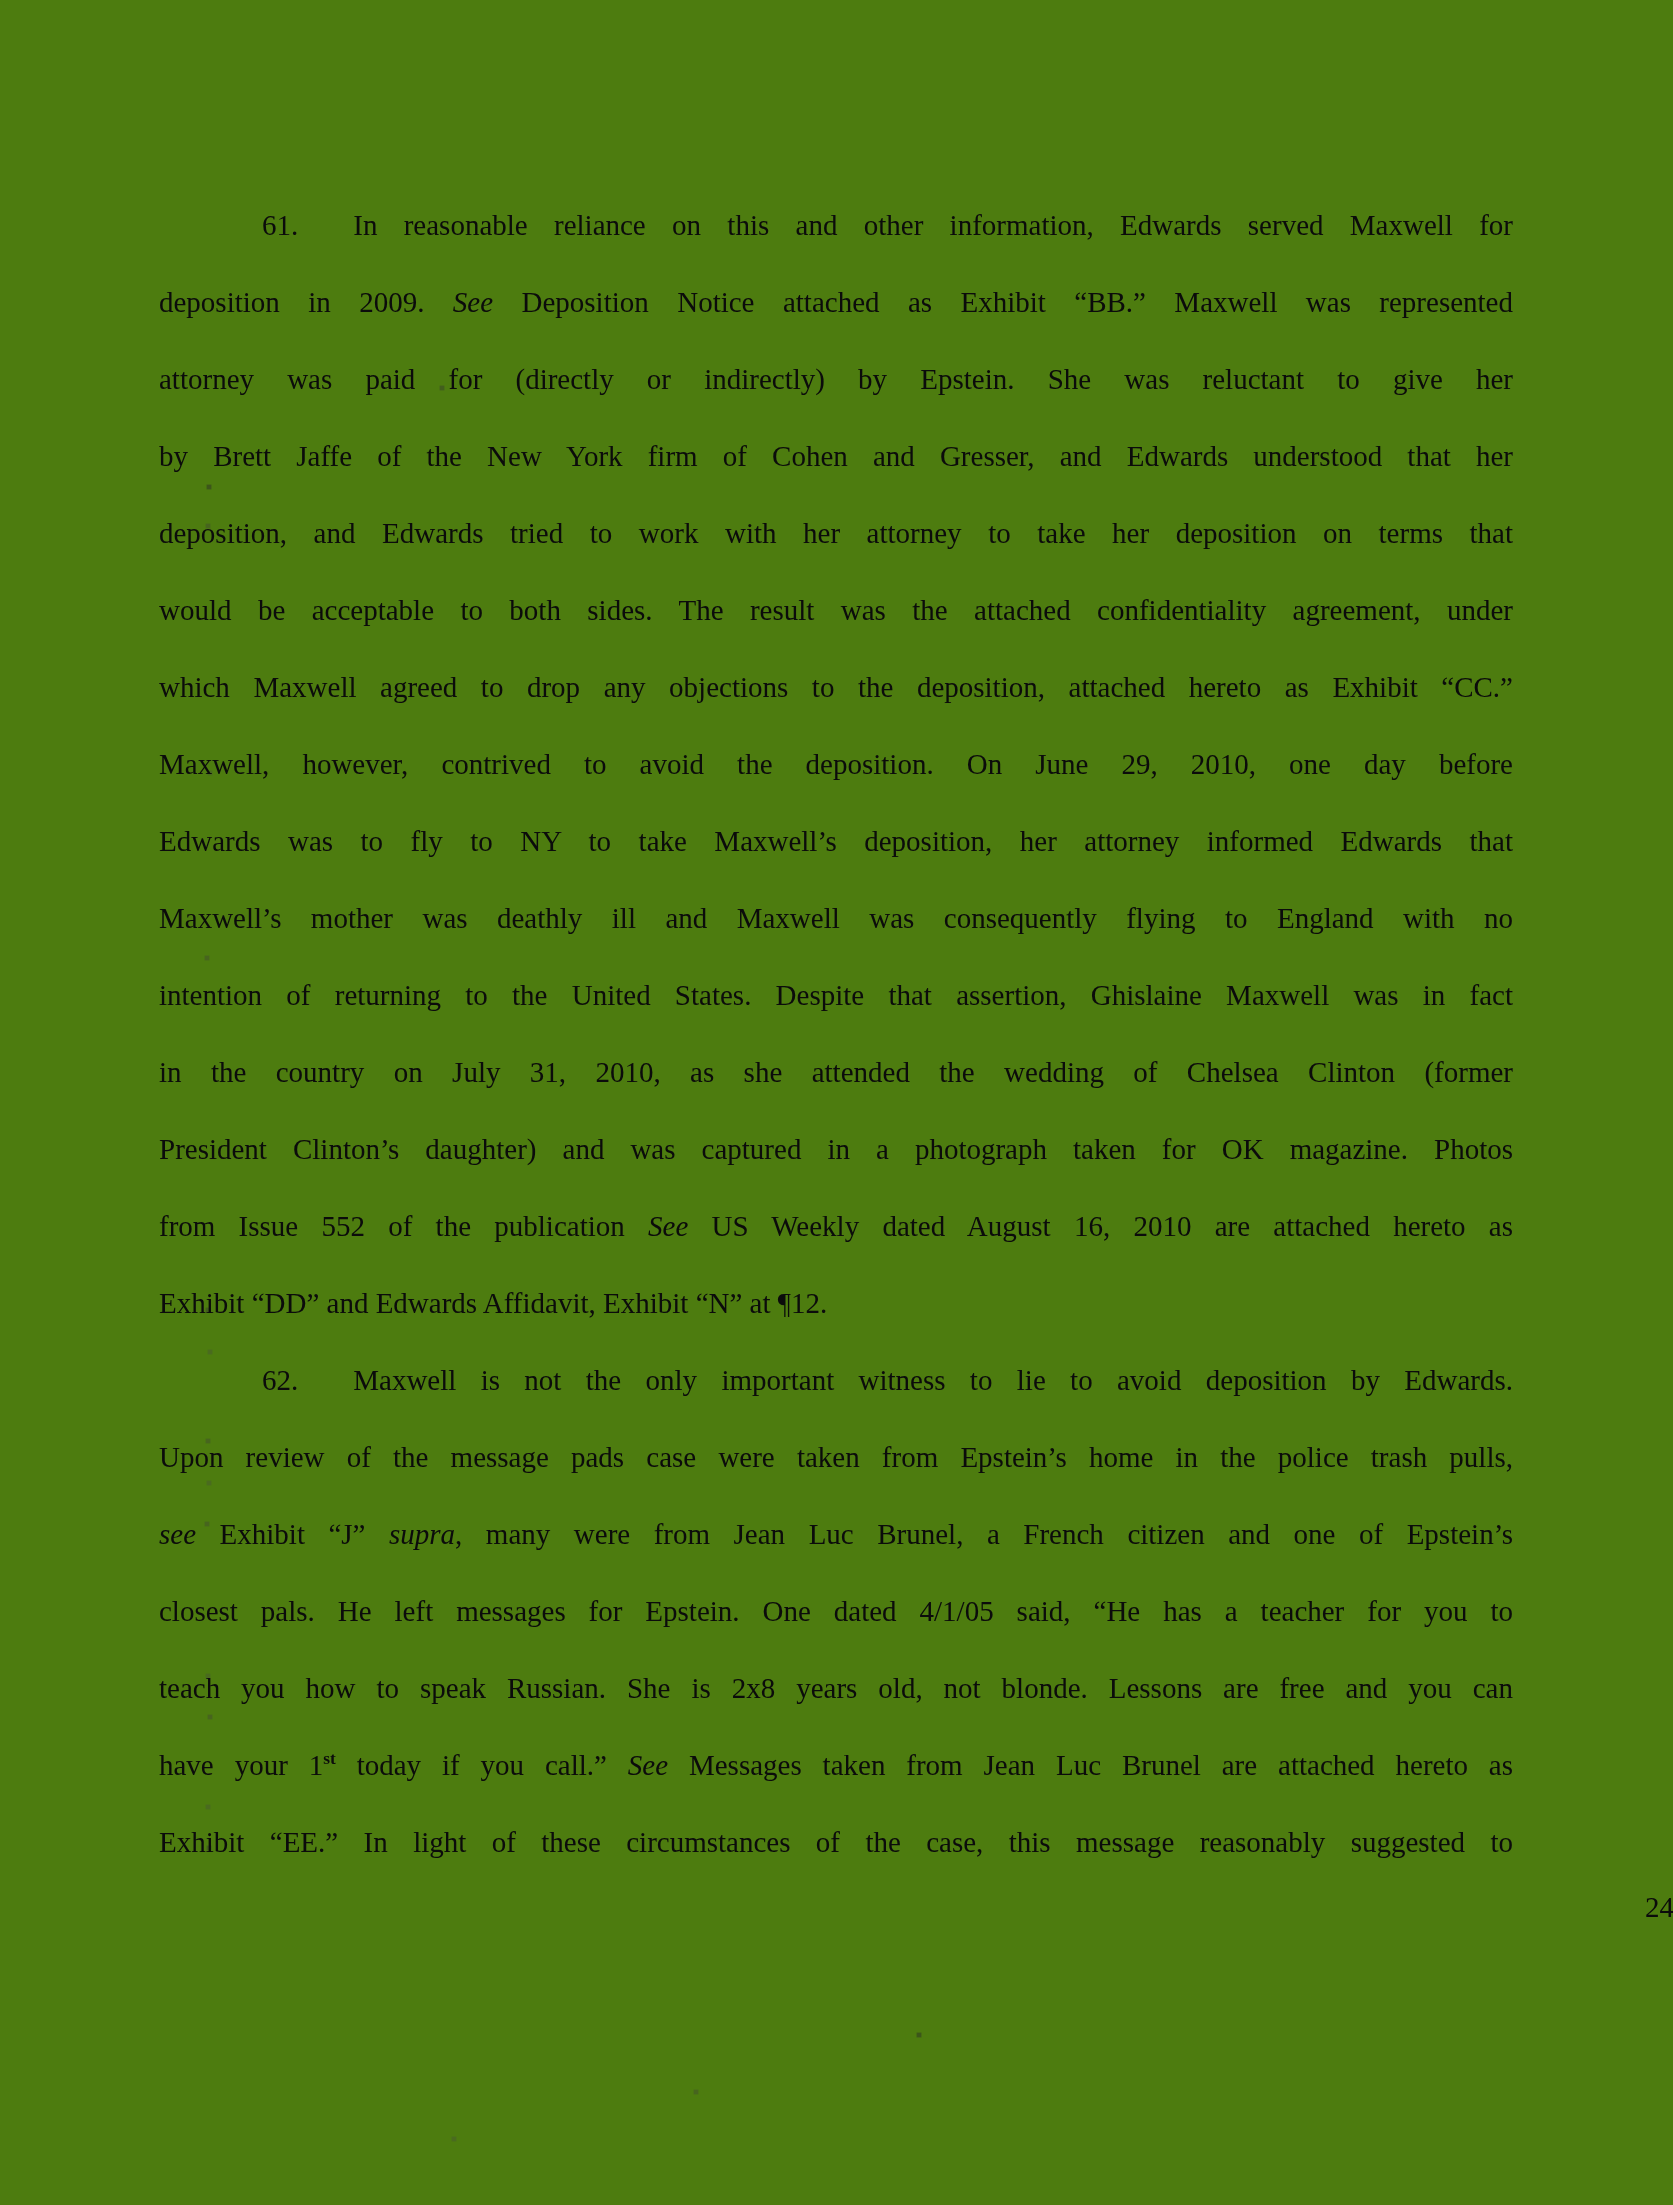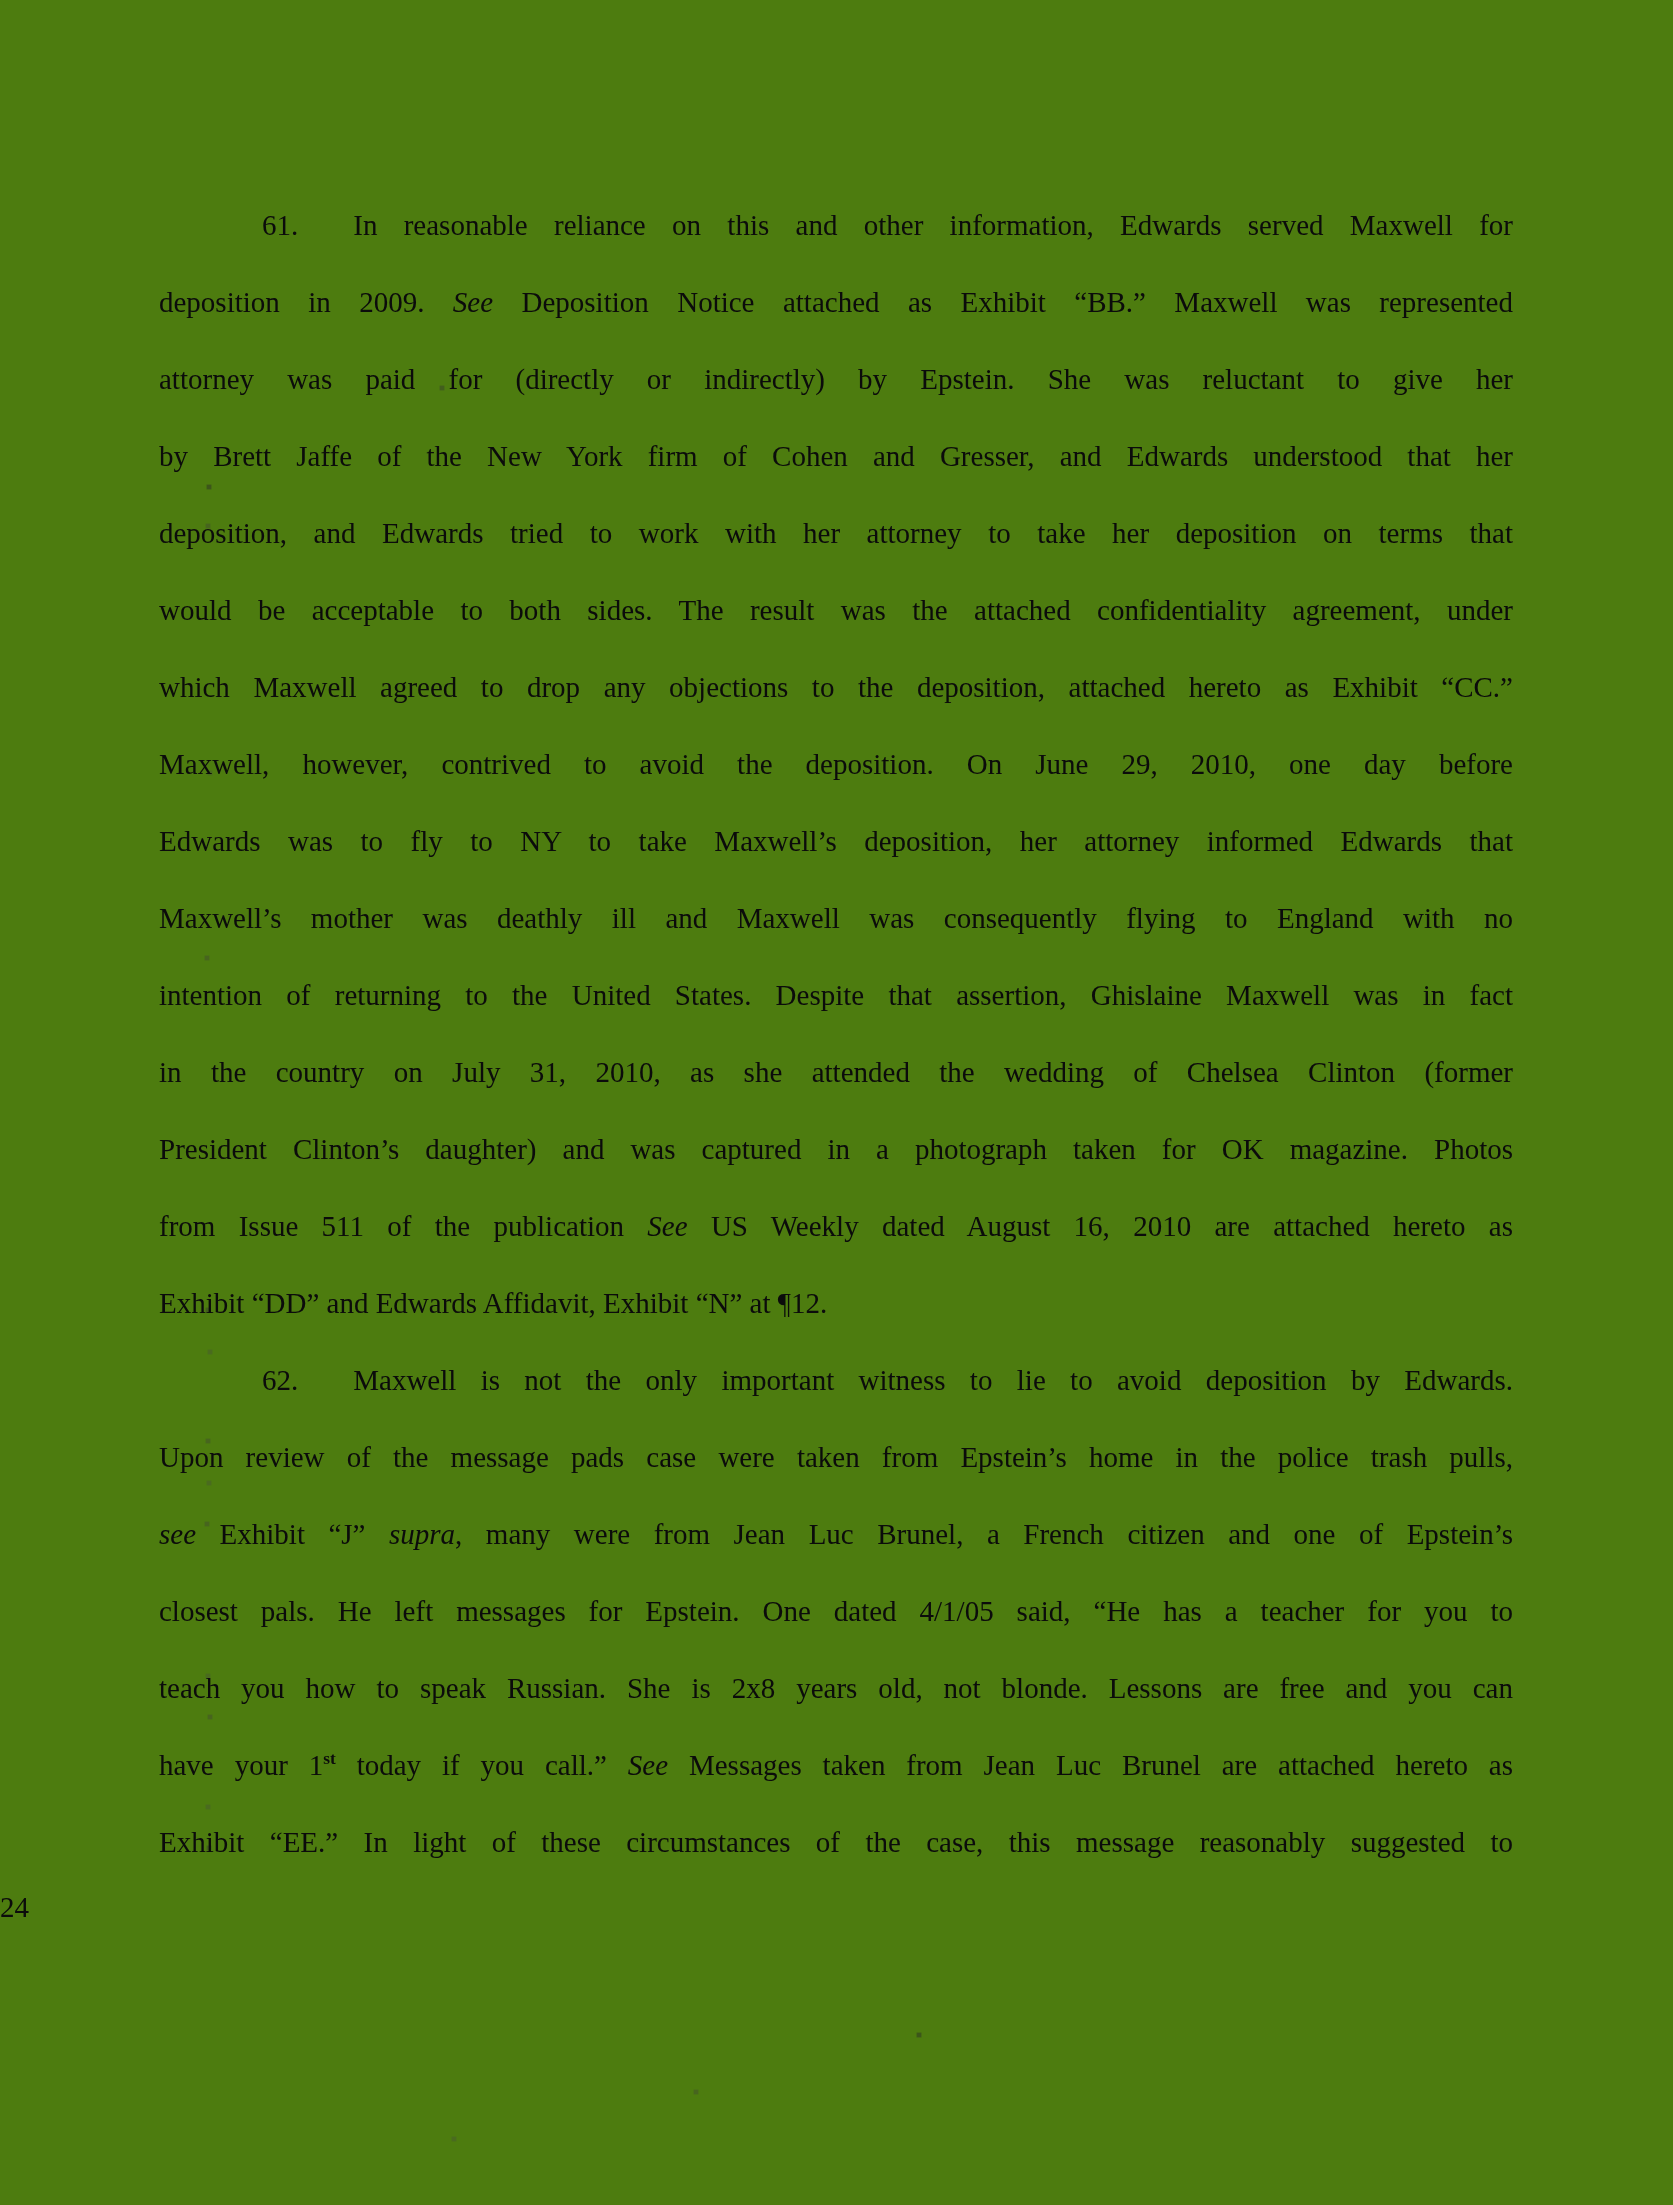--- a/index.html
+++ b/index.html
@@ -56,21 +56,21 @@
     line-height: 0;
     font-weight: bold;
   }
   .pageno {
     position: absolute;
     top: 1869px;
     left: 0;
     width: 1674px;
     height: 77px;
     line-height: 77px;
-    text-align: left;
+    text-align: right;
     font-size: 29px;
   }
   
   .scan-specks {
     position: absolute;
     top: 0;
     left: 0;
     width: 2.1px;
     height: 2.1px;
     background: transparent;
@@ -108,21 +108,21 @@
         <div class="line"><span>by Brett Jaffe of the New York firm of Cohen and Gresser, and Edwards understood that her</span></div>
         <div class="line"><span>deposition, and Edwards tried to work with her attorney to take her deposition on terms that</span></div>
         <div class="line"><span>would be acceptable to both sides.  The result was the attached confidentiality agreement, under</span></div>
         <div class="line"><span>which Maxwell agreed to drop any objections to the deposition, attached hereto as Exhibit “CC.”</span></div>
         <div class="line"><span>Maxwell, however, contrived to avoid the deposition.  On June 29, 2010, one day before</span></div>
         <div class="line"><span>Edwards was to fly to NY to take Maxwell’s deposition, her attorney informed Edwards that</span></div>
         <div class="line"><span>Maxwell’s mother was deathly ill and Maxwell was consequently flying to England with no</span></div>
         <div class="line"><span>intention of returning to the United States.  Despite that assertion, Ghislaine Maxwell was in fact</span></div>
         <div class="line"><span>in the country on July 31, 2010, as she attended the wedding of Chelsea Clinton (former</span></div>
         <div class="line"><span>President Clinton’s daughter) and was captured in a photograph taken for OK magazine. Photos</span></div>
-        <div class="line"><span>from Issue 511 of the publication </span><span class="italic">See</span><span> US Weekly dated August 16, 2010 are attached hereto as</span></div>
+        <div class="line"><span>from Issue 552 of the publication </span><span class="italic">See</span><span> US Weekly dated August 16, 2010 are attached hereto as</span></div>
         <div class="line left"><span>Exhibit “DD” and Edwards Affidavit, Exhibit “N” at ¶12.</span></div>
         <div class="line indent"><span>62.</span><span class="tab"></span><span>Maxwell is not the only important witness to lie to avoid deposition by Edwards.</span></div>
         <div class="line"><span>Upon review of the message pads case were taken from Epstein’s home in the police trash pulls,</span></div>
         <div class="line"><span class="italic">see</span><span> Exhibit “J”  </span><span class="italic">supra</span><span>, many were from Jean Luc Brunel, a French citizen and one of Epstein’s</span></div>
         <div class="line"><span>closest pals.  He left messages for Epstein.  One dated 4/1/05 said, “He has a teacher for you to</span></div>
         <div class="line"><span>teach you how to speak Russian. She is 2x8 years old, not blonde. Lessons are free and you can</span></div>
         <div class="line"><span>have your 1</span><span class="sup">st</span><span> today if you call.” </span><span class="italic">See</span><span> Messages taken from Jean Luc Brunel are attached hereto as</span></div>
         <div class="line"><span>Exhibit “EE.”   In light of these circumstances of the case, this message reasonably suggested to</span></div>
       </div>
   </div>

